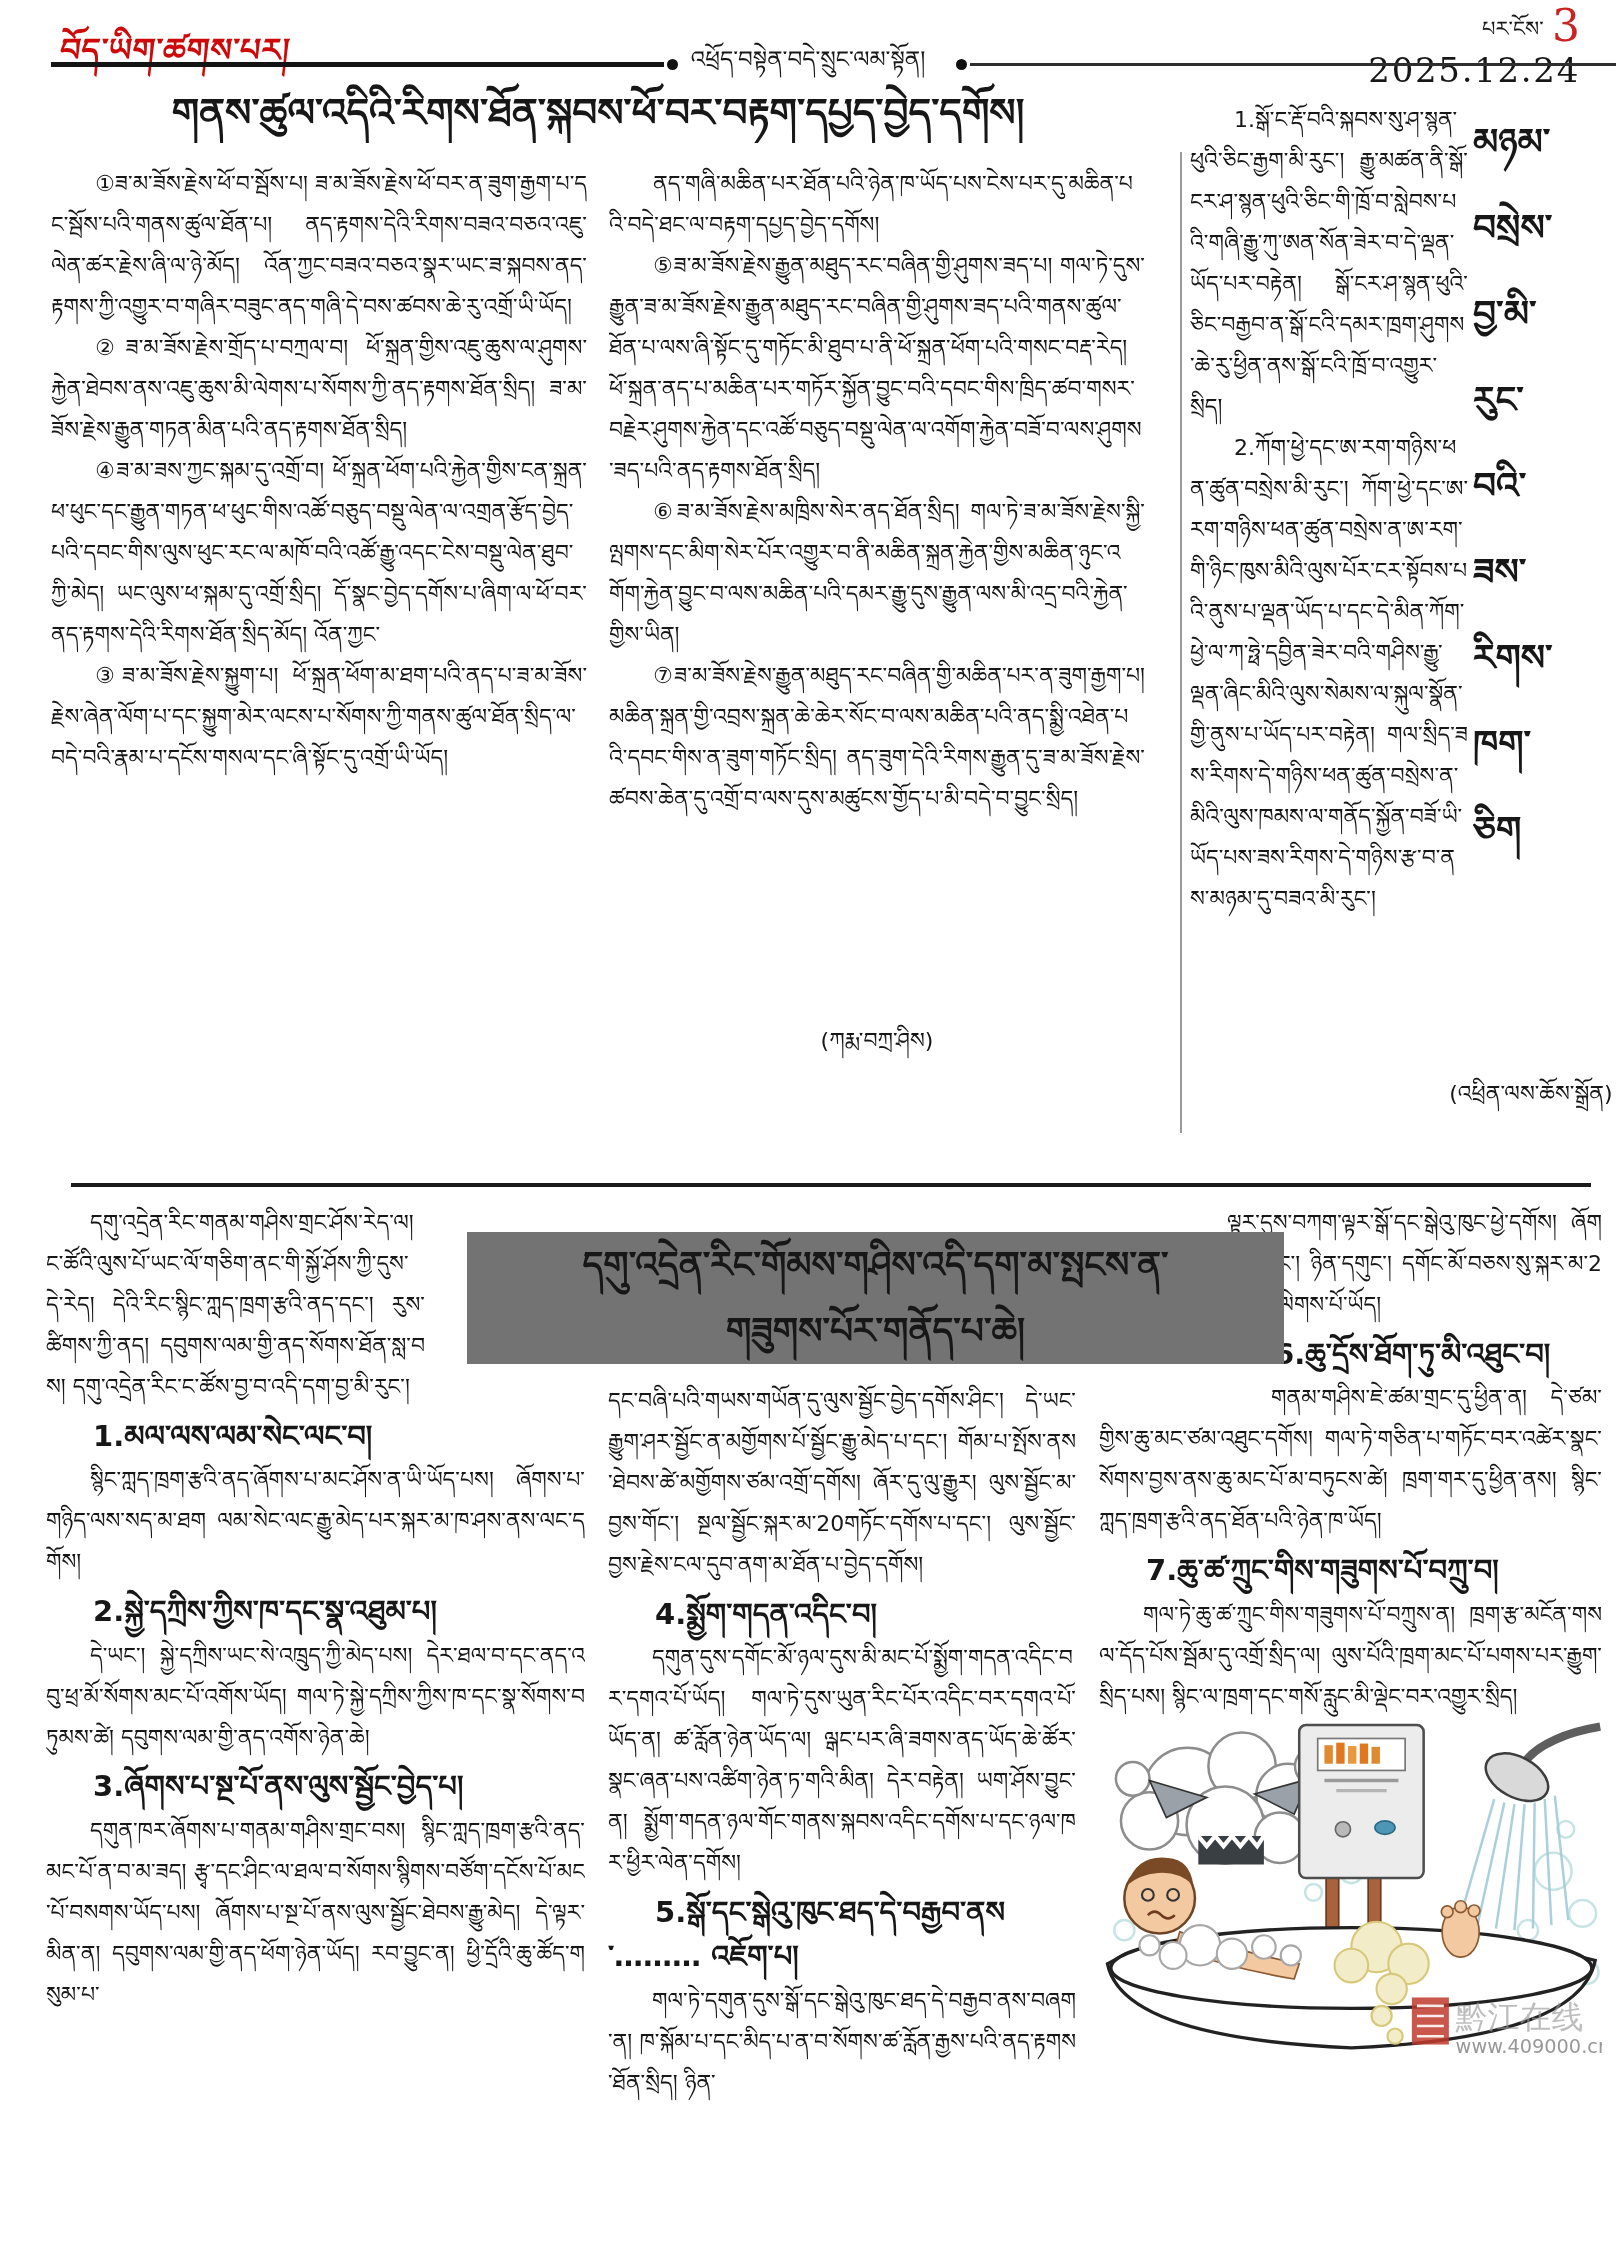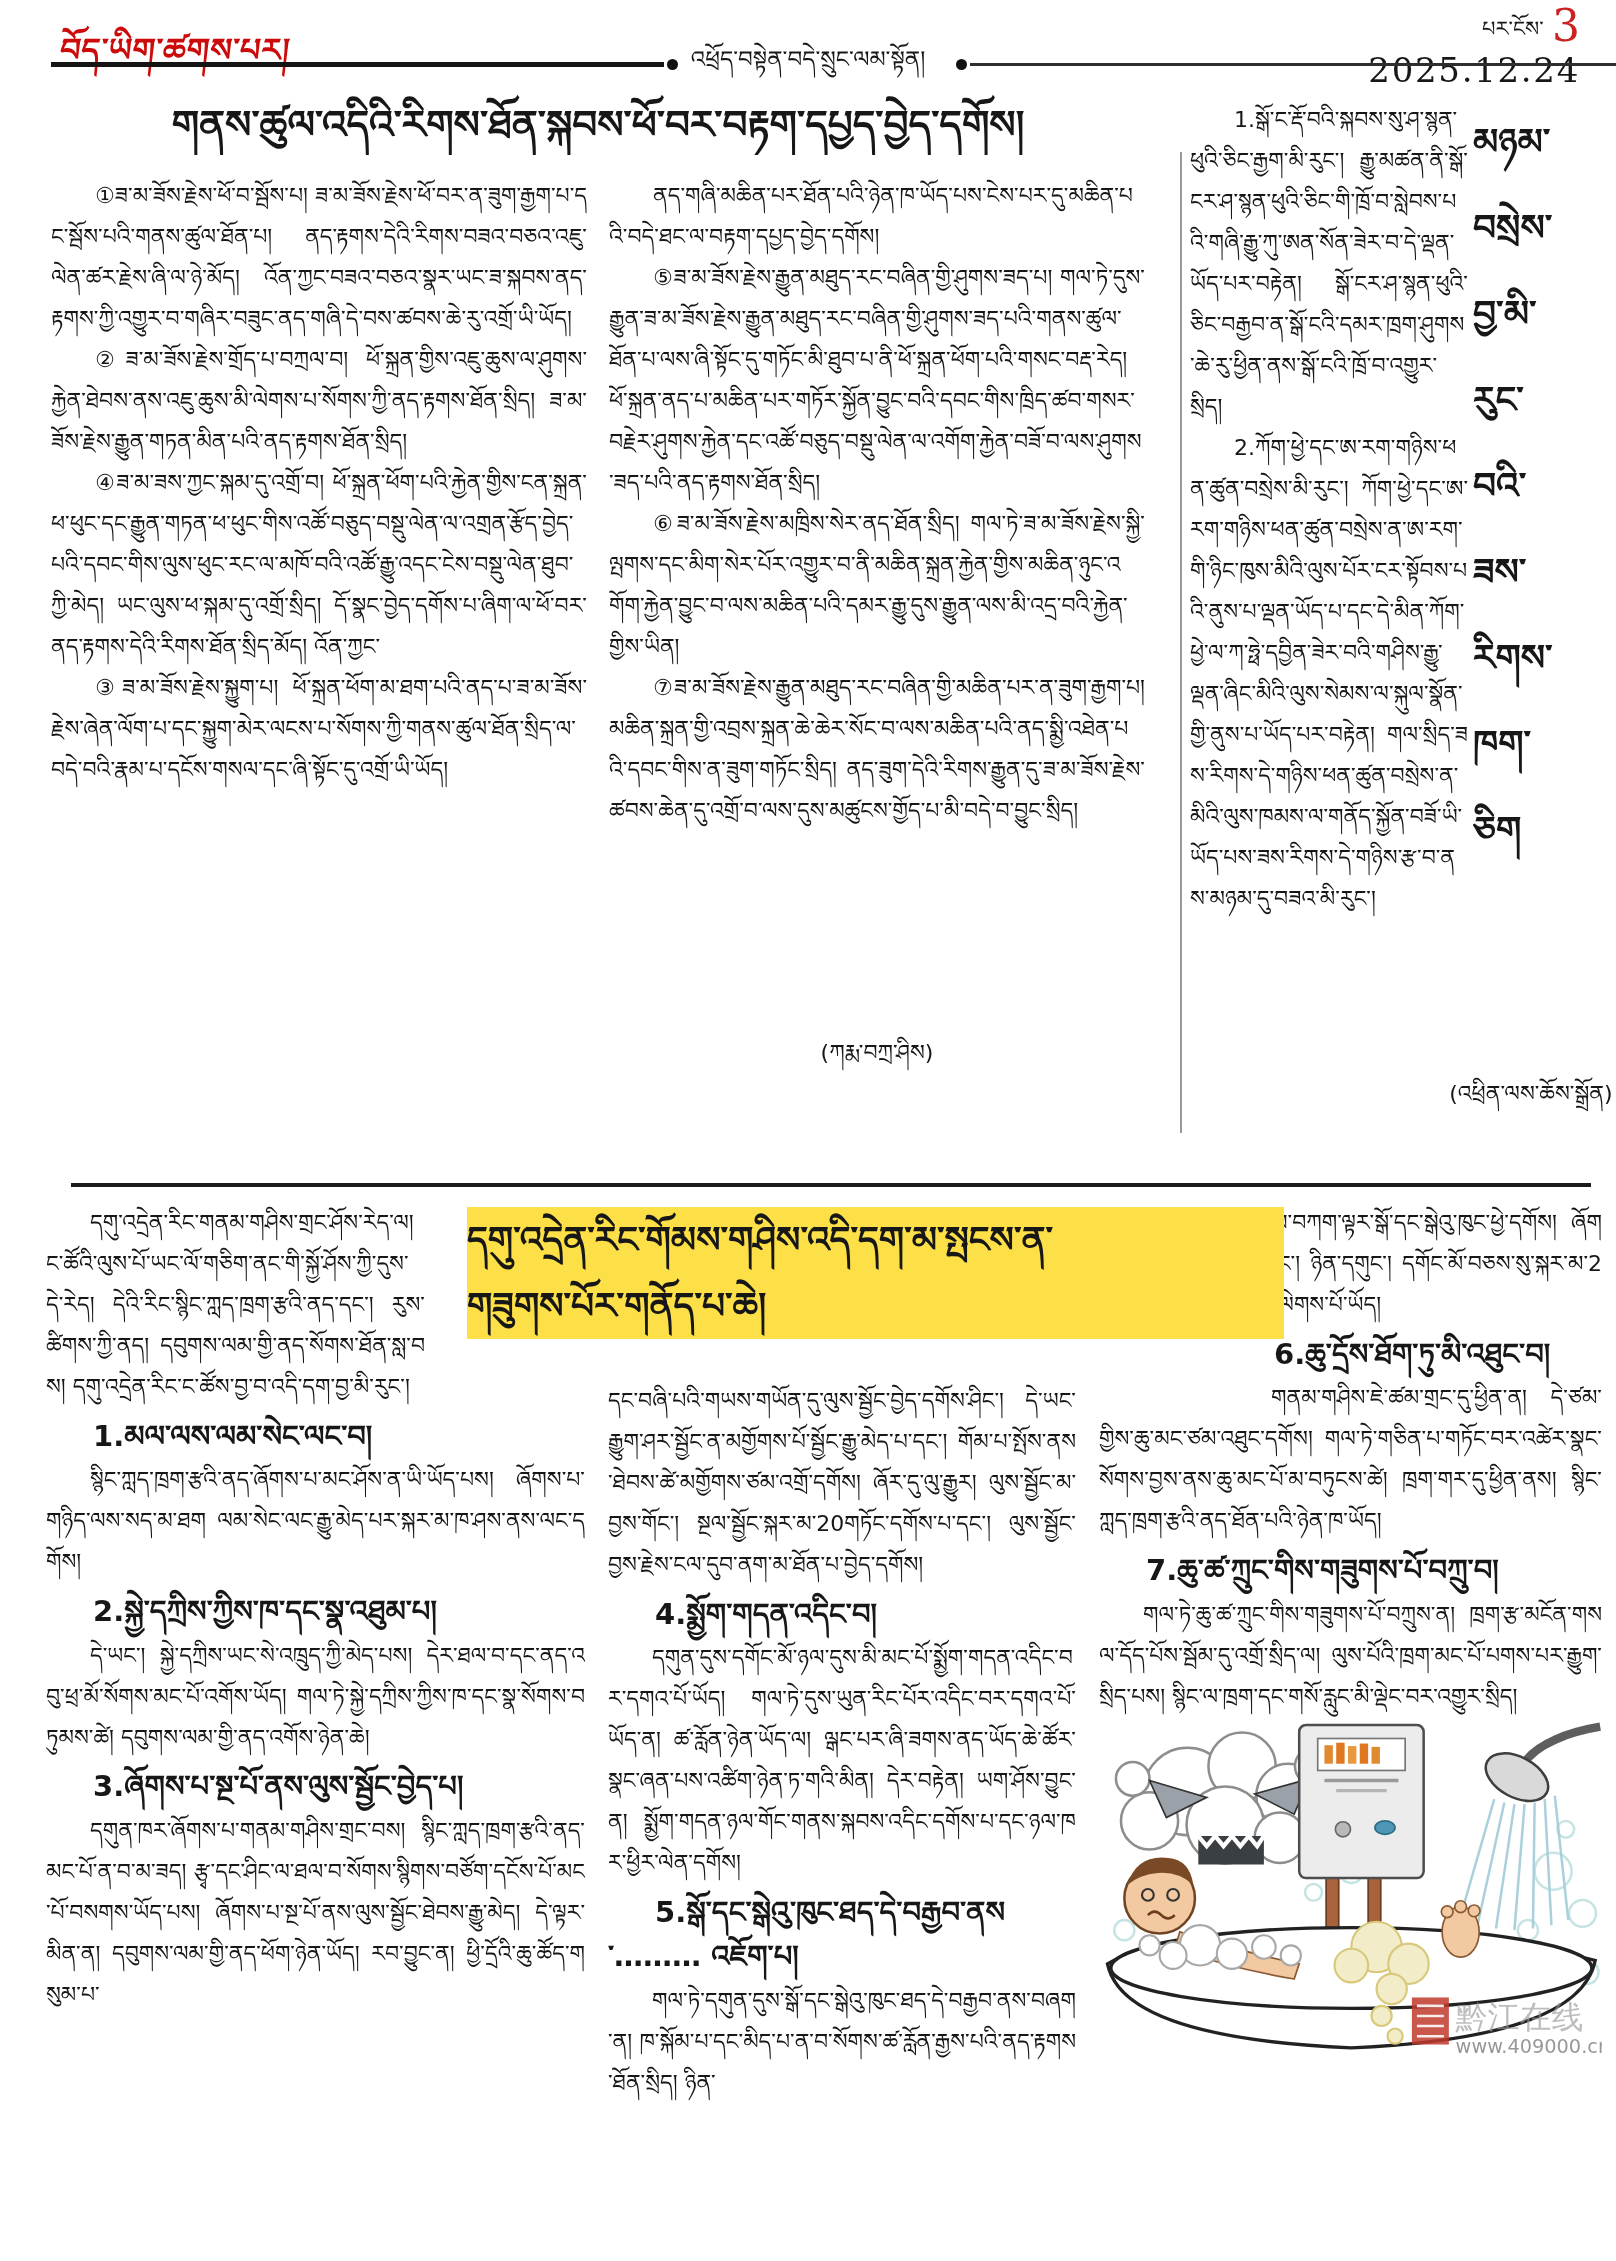--- a/index.html
+++ b/index.html
@@ -25,21 +25,21 @@
   }
   .pageinfo .date{font-family:"DejaVu Serif",serif;font-size:34px;letter-spacing:1.7px;line-height:37px;}
   .hrule{position:absolute;left:0;top:59px;width:1616px;height:11.8px;}
   .hrule .seg1{position:absolute;left:51px;top:3.4px;width:613px;height:4.2px;background:#141414;}
   .hrule .dot{position:absolute;top:0;width:11px;height:11px;border-radius:50%;background:#101010;}
   .hrule .d1{left:667px;}
   .hrule .d2{left:956px;}
   .hrule .seg2{position:absolute;left:970px;top:4.2px;width:647px;height:2.5px;background:#2e2e2e;}
 
   
-  .top-main{position:absolute;left:51px;top:94px;width:1094px;}
+  .top-main{position:absolute;left:51px;top:82px;width:1094px;}
   .top-headline{
     font-size:39px;font-weight:bold;text-align:center;line-height:61px;
     margin:0 0 20px 0;white-space:nowrap;overflow:hidden;
   }
   .top-cols{display:flex;gap:22px;}
   .top-col{width:536px;}
   .paras{height:852px;overflow:hidden;}
   .paras p,.sb-text p,.bt p{
     margin:0;font-size:22px;line-height:41px;text-align:justify;
     text-indent:44px;word-break:break-all;
@@ -53,22 +53,22 @@
   .vtitle span{display:block;font-size:36px;font-weight:bold;line-height:86px;white-space:nowrap;overflow:hidden;}
   .sb-text{height:970px;overflow:hidden;}
   .sb-byline{font-size:22px;text-align:right;line-height:49px;padding-right:3.4px;}
 
   
   .divider{position:absolute;left:71px;top:1183px;width:1520px;height:4.2px;background:#1b1b1b;}
 
   
   .bottom{position:absolute;left:46px;top:1202px;width:1557px;height:1057px;}
   .bottom-headline{
-    position:absolute;left:421px;top:5px;width:817px;text-align:left;z-index:3;
-    font-weight:bold;background:#fde047;
+    position:absolute;left:421px;top:30px;width:817px;text-align:center;z-index:3;
+    font-weight:bold;background:#737373;
   }
   .bottom-headline .l1{font-size:36px;line-height:66px;white-space:nowrap;overflow:hidden;}
   .bottom-headline .l2{font-size:36px;line-height:66px;white-space:nowrap;overflow:hidden;}
   .bt-cols{display:flex;gap:23px;height:1057px;}
   .bt{overflow:hidden;}
   .col-l{width:539px;height:1057px;}
   .col-m{width:468px;height:1057px;padding-top:178px;box-sizing:border-box;}
   .col-r{width:503px;height:1057px;}
   .spacer-r{float:right;width:160px;height:195px;}
   .spacer-l{float:left;width:128px;height:178px;}

